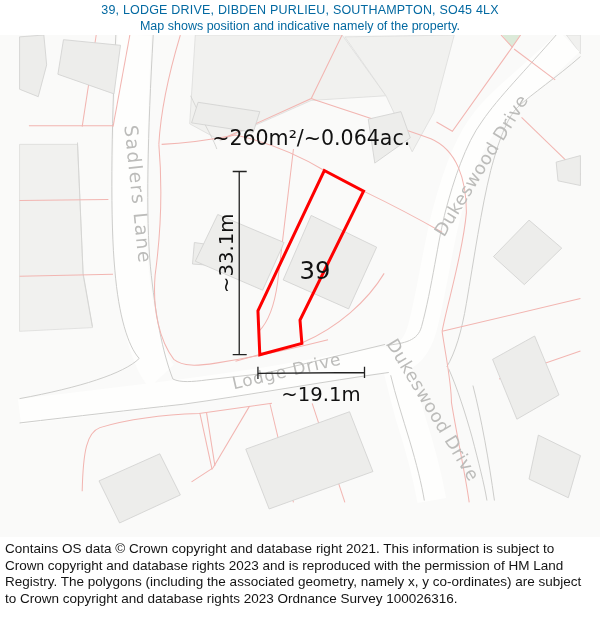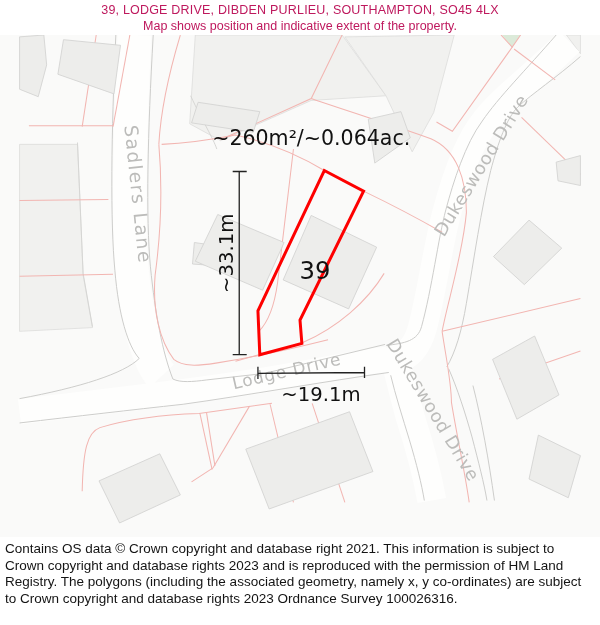--- a/index.html
+++ b/index.html
@@ -2,21 +2,21 @@
 <html><head>
 <meta charset="utf-8">
 <style>
   html,body{margin:0;padding:0;}
   body{
     width:600px;height:625px;overflow:hidden;background:#ffffff;
     font-family:"Liberation Sans",sans-serif;position:relative;
   }
   .header{
     position:absolute;top:0;left:0;width:600px;height:35px;
-    text-align:center;color:#be185d;
+    text-align:center;color:#0369a1;
   }
   .header .title{font-size:12.5px;padding-top:3px;letter-spacing:0.2px;}
   .header .subtitle{font-size:12.5px;padding-top:2px;}
   .map-area{position:absolute;top:35px;left:0;width:600px;height:502px;background:#fafaf9;}
   svg{display:block;}
   .pale{fill:#f1f1ef;stroke:#dbdbd9;stroke-width:0.8;}
   .bld{fill:#ededeb;stroke:#d2d2d0;stroke-width:0.9;}
   .road-fill{fill:none;stroke:#fefefd;stroke-linejoin:round;stroke-linecap:butt;}
   .gedge{fill:none;stroke:#c9c9c7;stroke-width:1;}
   .gline{fill:none;stroke:#d4d4d2;stroke-width:1;}
@@ -30,21 +30,21 @@
     position:absolute;top:537px;left:0;width:590px;height:88px;
     padding:4px 5px 0 5px;font-size:13.5px;line-height:16.6px;color:#141414;
     text-align:left;
   }
 </style>
 </head>
 <body>
 
 <div class="header">
   <div class="title">39, LODGE DRIVE, DIBDEN PURLIEU, SOUTHAMPTON, SO45 4LX</div>
-  <div class="subtitle">Map shows position and indicative extent of the property.</div>
+  <div class="subtitle">Map shows position and indicative namely of the property.</div>
 </div>
 
 <div class="map-area">
 <svg width="600" height="502" viewBox="0 35 600 537">
 
   <g>
     <path class="pale" d="M188,35 L345,35 L392,100 L312,105 L215,148 L182,130 Z"></path>
     <path class="pale" d="M348,37 L465,35 L443,118 L420,160 L392,100 Z"></path>
     <path class="pale" d="M0,152 L62,152 L68,292 L78,348 L0,352 Z"></path>
     <path class="pale" d="M585,35 L600,35 L600,55 Z"></path>

